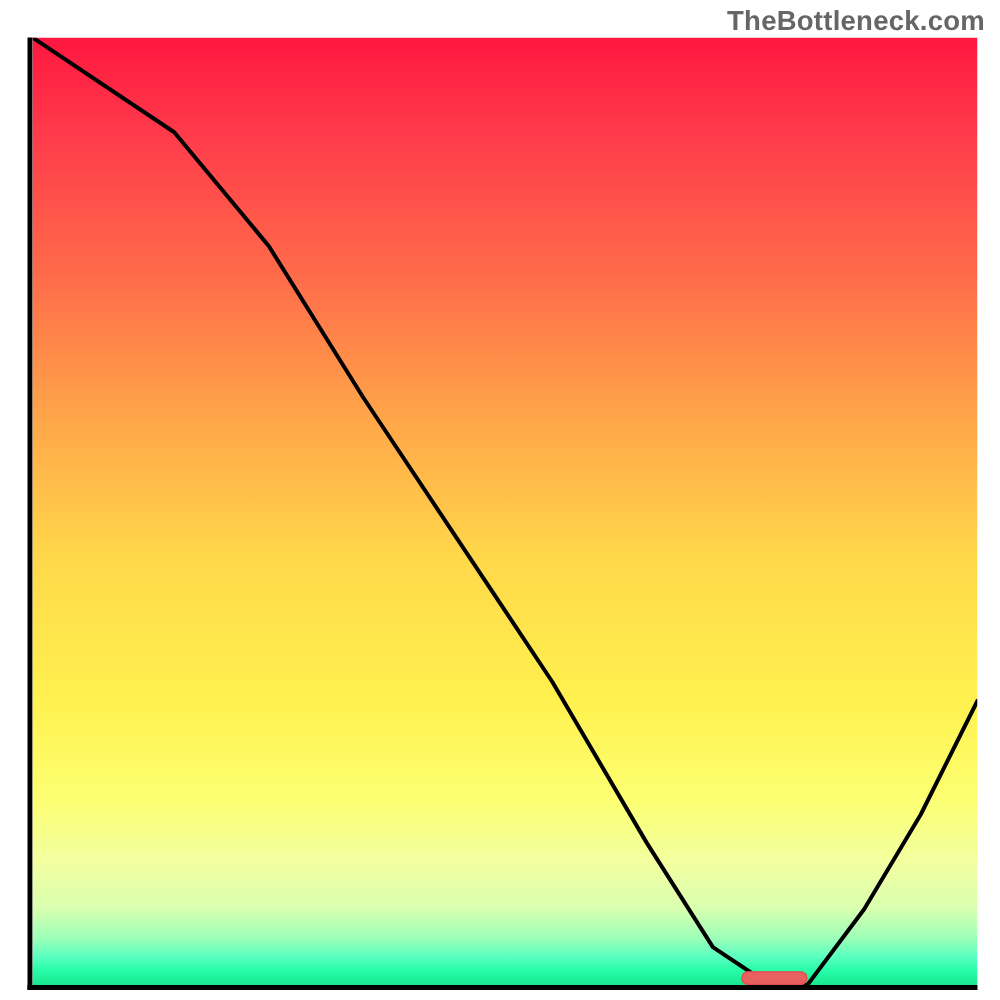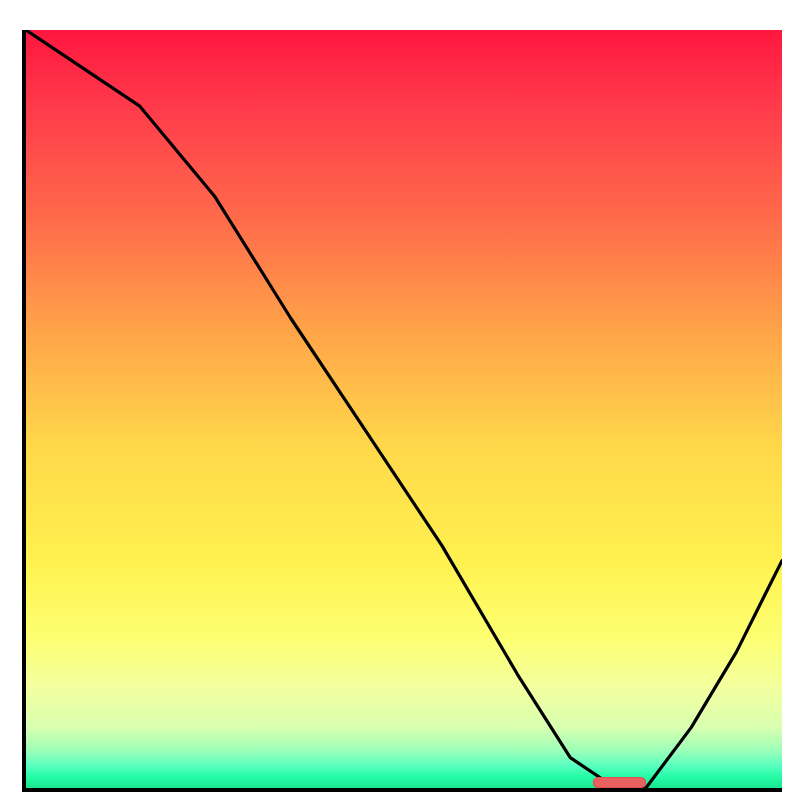--- a/index.html
+++ b/index.html
@@ -66,20 +66,21 @@
     border-radius: 6px;
     background: #e86060;
     box-shadow: inset 0 0 0 1px #de4f4f;
   }
 </style>
 </head>
 <body>
 
 <div class="wrap">
 
+  <div class="watermark">TheBottleneck.com</div>
 
   <div class="plot">
     <div class="gradient"></div>
 
     <svg class="curves" viewBox="0 0 756 758" preserveAspectRatio="none">
       <path d="M0.0 0.0 L113.4 75.8 L189.0 166.8 L264.6 288.0 L340.2 401.7 L415.8 515.4 L491.4 644.3 L544.3 727.7 L589.7 758.0 L619.9 758.0 L665.3 697.4 L710.6 621.6 L756.0 530.6" fill="none" stroke="#000" stroke-width="3.2" stroke-linejoin="round" stroke-linecap="round"></path>
     </svg>
 
     <div class="marker" style="left: 567px; width: 52.92px; top: 746.936px;"></div>
   </div>

